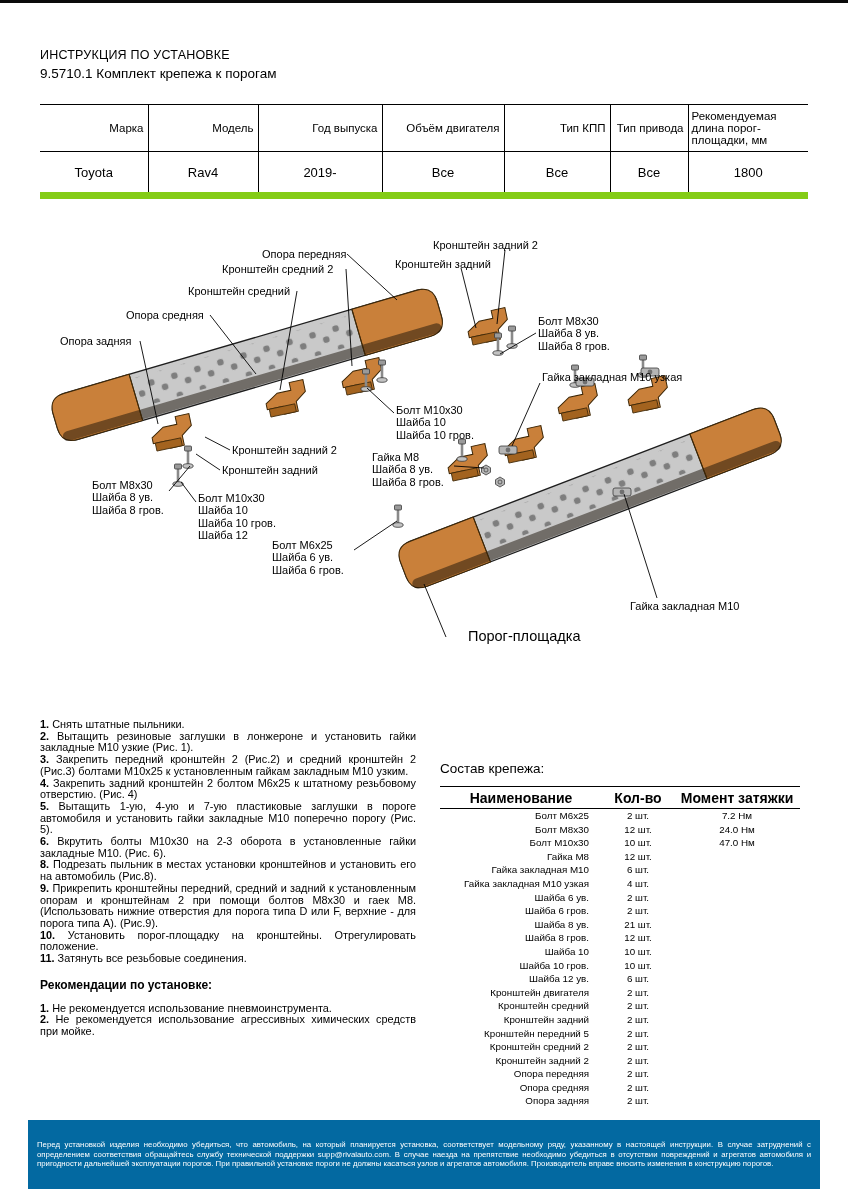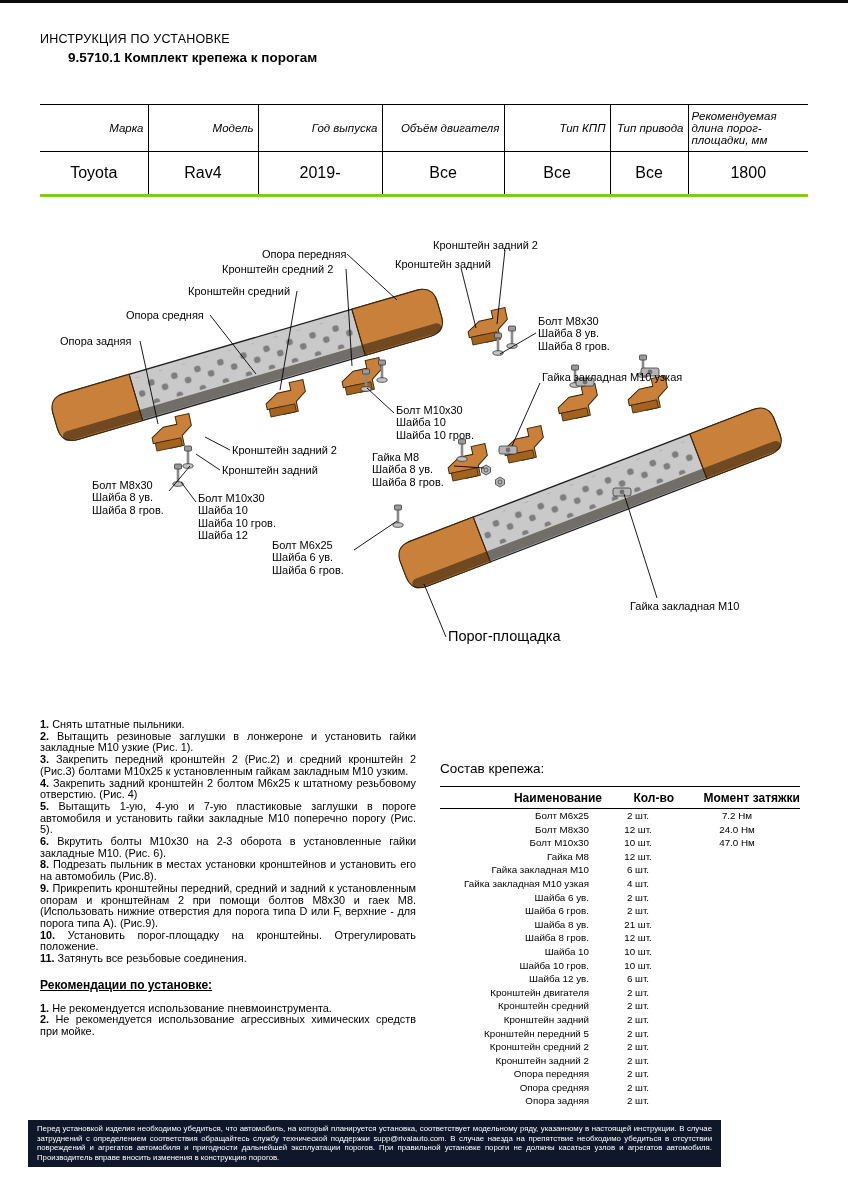--- a/index.html
+++ b/index.html
@@ -4,64 +4,64 @@
 <style>
   * { margin:0; padding:0; box-sizing:border-box; }
   body { background:#ffffff; }
   .page {
     position:relative; width:848px; height:1200px; background:#fff;
     font-family:"Liberation Sans","DejaVu Sans",sans-serif; color:#000;
     overflow:hidden; margin:0 auto;
   }
   .topline { position:absolute; top:0; left:0; width:848px; height:3px; background:#0a0a0a; }
 
-  .header { position:absolute; top:32px; left:40px; }
+  .header { position:absolute; top:48px; left:40px; }
   .header-line1 { font-size:12.5px; letter-spacing:.2px; }
-  .header-line2 { font-size:13.5px; font-weight:bold; margin-top:4px;margin-left:28px; }
+  .header-line2 { font-size:13.5px; font-weight:normal; margin-top:4px; }
 
   .spec-table { position:absolute; top:104px; left:40px; width:768px; border-collapse:collapse; table-layout:fixed; }
-  .spec-table th { font-weight:normal;font-style:italic; }
+  .spec-table th { font-weight:normal; }
   .spec-table th, .spec-table td { border-left:1px solid #000; }
   .spec-table th:first-child, .spec-table td:first-child { border-left:none; }
   .spec-table thead th {
     border-top:1px solid #000; border-bottom:1px solid #000;
     height:47px; font-size:11.5px; text-align:right; vertical-align:middle; padding:2px 4px;
   }
   .spec-table thead th.last { text-align:left; padding-left:3px; }
   .spec-table tbody td {
-    border-bottom:3px solid #84cc16; height:44px; font-size:16px;
+    border-bottom:7px solid #84cc16; height:44px; font-size:13px;
     text-align:center; vertical-align:middle;
   }
 
   .diagram { position:absolute; top:232px; left:0; width:848px; height:436px; }
   .diagram svg { position:absolute; top:0; left:0; }
   .dlabel { position:absolute; font-size:11px; line-height:12.3px; white-space:pre-line; }
   .dlabel.big { font-size:14.5px; }
 
   .col-left { position:absolute; top:719px; left:40px; width:376px; }
   .section-title { font-size:12px; font-weight:bold; margin-bottom:11px; }
   .instr-item { font-size:10.9px; line-height:11.7px; text-align:justify; }
-  .reco-title { margin-top:13px;text-decoration:underline; }
+  .reco-title { margin-top:13px; }
 
   .col-right { position:absolute; top:761px; left:440px; width:368px; }
   .parts-title { font-size:13.5px; font-weight:normal; margin-bottom:10px; }
   .parts-table { width:360px; border-collapse:collapse; }
   .parts-table thead th {
     border-top:1.5px solid #000; border-bottom:1.5px solid #000;
-    font-size:12px; font-weight:bold; height:22px; text-align:right; vertical-align:middle;
+    font-size:14px; font-weight:bold; height:22px; text-align:center; vertical-align:middle;
   }
   .parts-table td { font-size:9.8px; line-height:13.6px; height:13.6px; padding:0; }
   .parts-table td.pname { text-align:right; padding-right:13px; width:162px; }
   .parts-table td.pqty { text-align:center; width:72px; }
   .parts-table td.ptorque { text-align:center; width:126px; }
 
   .footer {
-    position:absolute; left:28px; top:1120px; width:693px; min-height:46px;
-    background:#0f172a; color:#fff; font-size:7.8px; line-height:9.7px;
-    text-align:justify; padding:4px 9px;
+    position:absolute; left:28px; top:1120px; width:792px; min-height:46px;
+    background:#0369a1; color:#fff; font-size:7.8px; line-height:9.7px;
+    text-align:justify; padding:20px 9px;
   }
 </style>
 </head>
 <body>
 
 <div class="page">
   <div class="topline"></div>
 
   <div class="header">
     <div class="header-line1">ИНСТРУКЦИЯ ПО УСТАНОВКЕ</div>
@@ -219,21 +219,21 @@
 Шайба 8 ув.
 Шайба 8 гров.</div>
     <div class="dlabel" style="left:198px;top:260px">Болт М10х30
 Шайба 10
 Шайба 10 гров.
 Шайба 12</div>
     <div class="dlabel" style="left:272px;top:307px">Болт М6х25
 Шайба 6 ув.
 Шайба 6 гров.</div>
     <div class="dlabel" style="left:630px;top:368px">Гайка закладная М10</div>
-    <div class="dlabel big" style="left:448px;top:398px">Порог-площадка</div>
+    <div class="dlabel big" style="left:468px;top:398px">Порог-площадка</div>
   </div>
 
   <div class="col-left">
     <div>
 
         <p class="instr-item"><b>1.</b> <span>Снять штатные пыльники.</span></p>
 
         <p class="instr-item"><b>2.</b> <span>Вытащить резиновые заглушки в лонжероне и установить гайки закладные М10 узкие (Рис. 1).</span></p>
 
         <p class="instr-item"><b>3.</b> <span>Закрепить передний кронштейн 2 (Рис.2) и средний кронштейн 2 (Рис.3) болтами М10х25 к установленным гайкам закладным М10 узким.</span></p>

